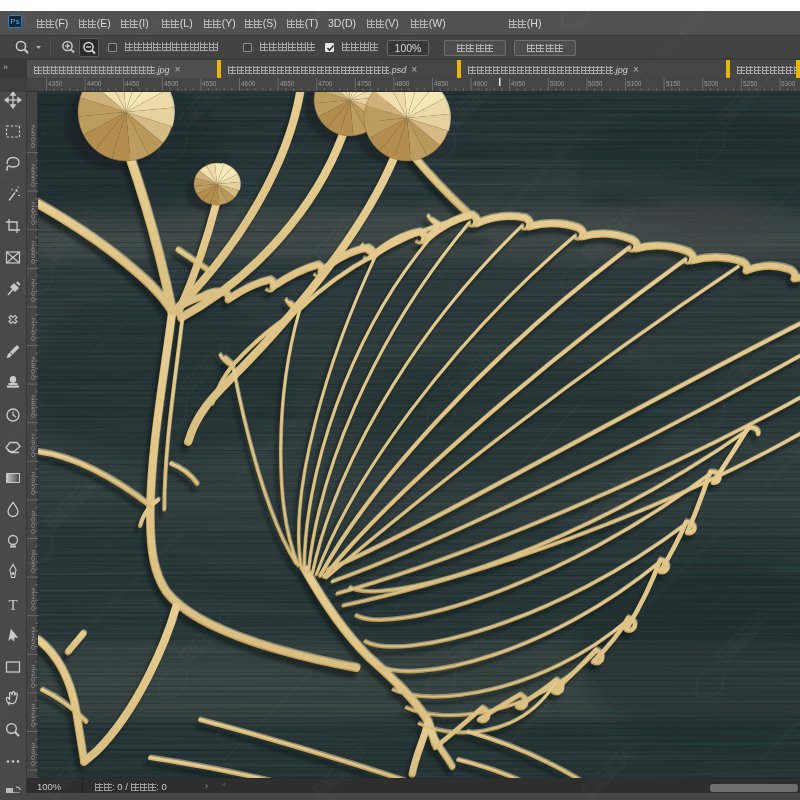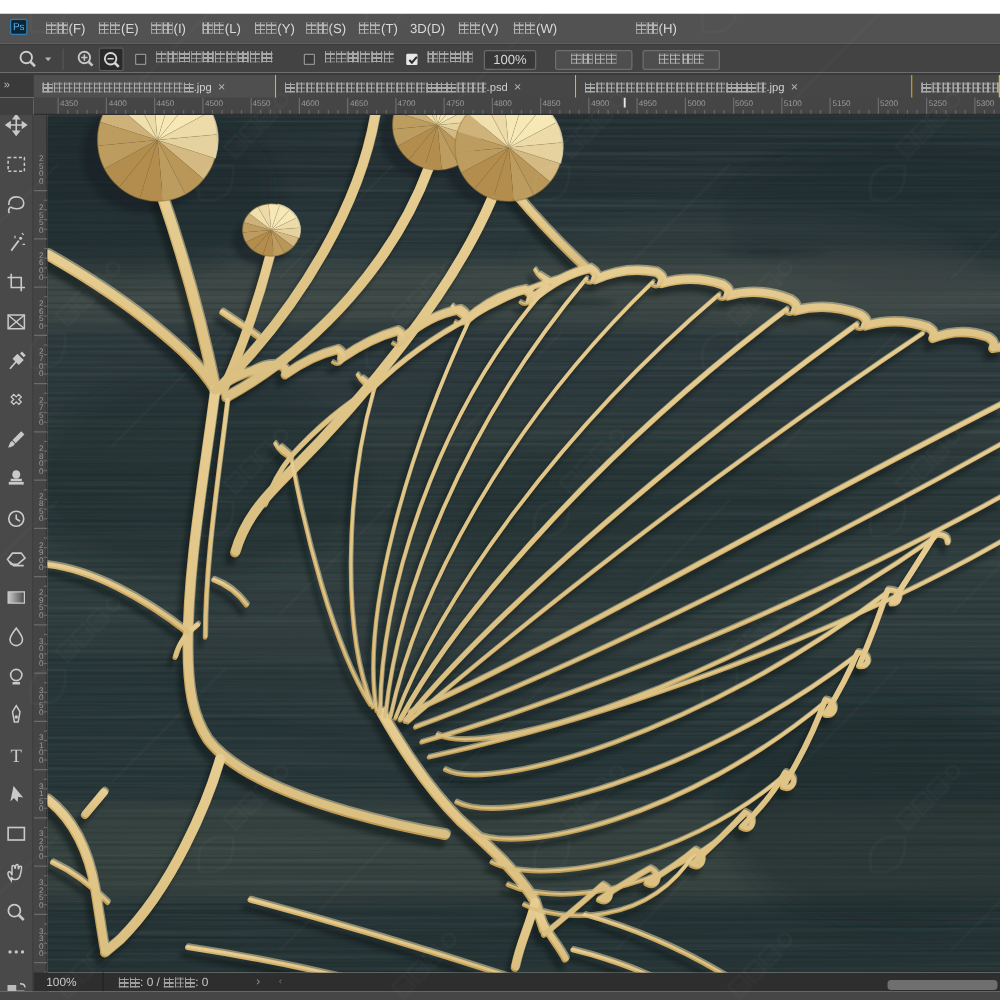--- a/index.html
+++ b/index.html
@@ -11,21 +11,21 @@
  repeating-linear-gradient(0deg,var(--g) 0 1px,transparent 1px 3.1px),
  repeating-linear-gradient(90deg,var(--g) 0 1px,transparent 1px 3.9px);
  opacity:.72;}
 #menubar{left:0;top:11px;width:800px;height:24px;background:#525252;color:#d9d9d9;font-size:10.5px;}
 .mi{position:absolute;top:6px;white-space:nowrap;--g:#d9d9d9;}
 #optbar{left:0;top:35px;width:800px;height:23px;background:#434343;border-top:1px solid #393939;color:#cecece;font-size:10.5px;}
 .ob{position:absolute;top:4px;--g:#cecece;white-space:nowrap;}
 .cb{position:absolute;top:7px;width:9px;height:9px;border:1px solid #909090;background:#3a3a3a;border-radius:1px;}
 .btn{position:absolute;top:3.5px;height:16px;line-height:14px;background:#4e4e4e;border:1px solid #6e6e6e;border-radius:2px;text-align:center;--g:#d6d6d6;color:#d6d6d6;}
 #tabbar{left:0;top:58px;width:800px;height:20px;background:#3a3a3a;font-size:9px;color:#cfcfcf;}
-.tab{position:absolute;top:2px;height:20px;background:#464646;border-right:1px solid #eab308;line-height:20px;padding:0 7px;white-space:nowrap;overflow:hidden;--g:#cfcfcf;}
+.tab{position:absolute;top:2px;height:20px;background:#464646;border-right:4px solid #eab308;line-height:20px;padding:0 7px;white-space:nowrap;overflow:hidden;font-style:italic;--g:#cfcfcf;}
 .tx{color:#b4b4b4;font-size:10px;margin-left:5px;}
 #hruler{left:27px;top:78px;width:773px;height:14px;background:#454545;border-bottom:1px solid #2e2e2e;}
 #vruler{left:27px;top:92px;width:11px;height:701px;background:#454545;border-right:1px solid #2e2e2e;}
 #toolbar{left:0;top:92px;width:27px;height:701px;background:#494949;border-right:1px solid #363636;}
 #statusbar{left:0;top:793px;width:800px;height:7px;background:#464646;}
 #sbar2{left:27px;top:778px;width:773px;height:15px;background:#2e2e2e;color:#c9c9c9;font-size:9.5px;}
 .rl{position:absolute;font-size:6.5px;color:#9a9a9a;top:2px;}
 .vrl{position:absolute;font-size:6.5px;color:#9a9a9a;left:2px;line-height:6px;width:8px;text-align:center;}
 </style></head><body>
 <div id="app">

